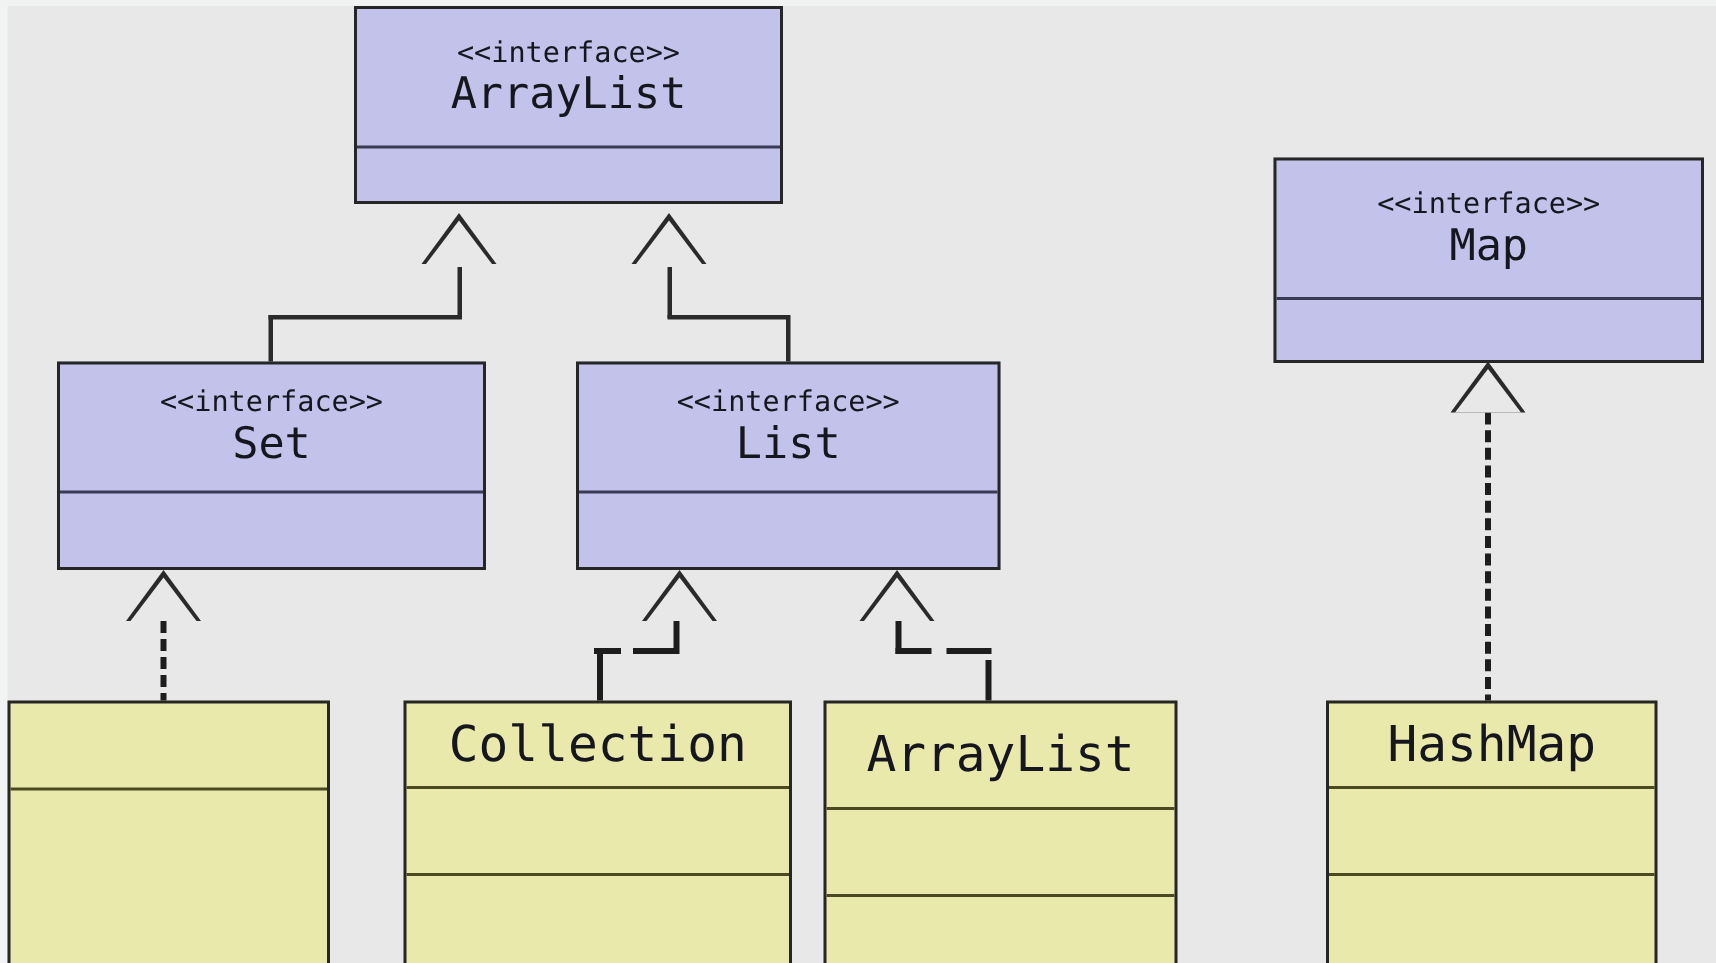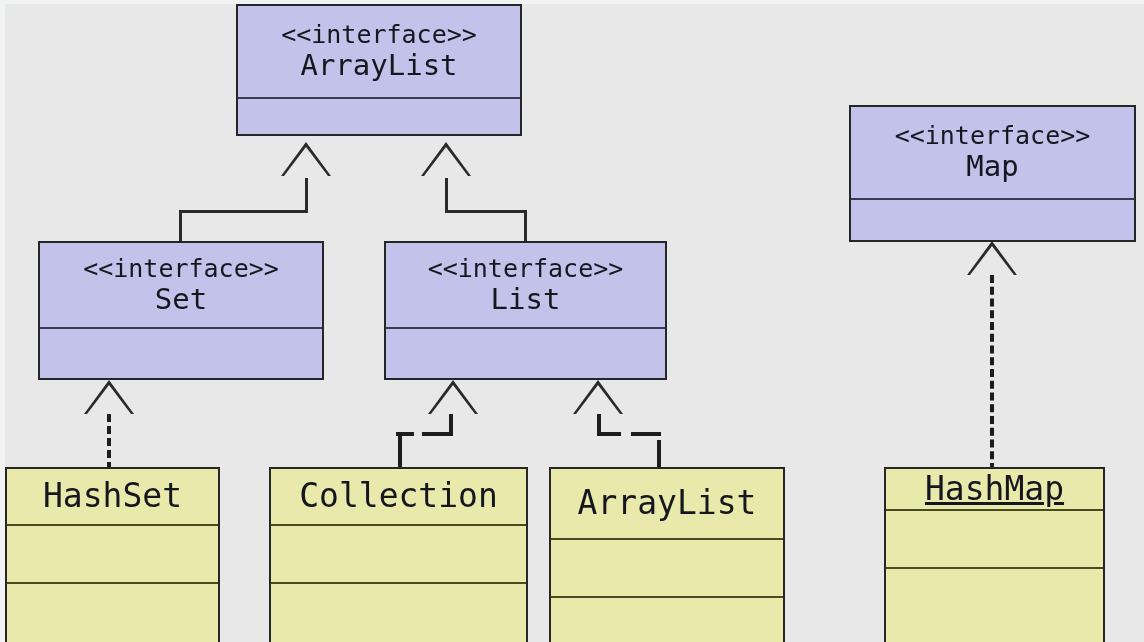--- a/index.html
+++ b/index.html
@@ -49,21 +49,21 @@
     justify-content: center;
     border-bottom: 2px solid #3a3a55;
     line-height: 1.12;
     color: #16161e;
     text-align: center;
     overflow: hidden;
   }
   .uml-box.concrete .box-header { border-bottom-color: #4a4a22; }
 
   .stereotype {
-    font-size: 25px;
+    font-size: 19px;
     letter-spacing: 0px;
     white-space: nowrap;
   }
   .type-name {
     font-size: 29px;
     white-space: nowrap;
   }
   .concrete .type-name { font-size: 33px; }
 
   .compartment {
@@ -209,23 +209,20 @@
 
   <div class="uml-box interface" style="left:384px; top:241px; width:283px; height:139px;">
     <div class="box-header" style="height:86px;">
       <div class="stereotype">&lt;&lt;interface&gt;&gt;</div>
       <div class="type-name">List</div>
     </div>
     <div class="compartment"></div>
   </div>
 
   <div class="uml-box concrete" style="left:5px; top:467px; width:215px; height:179px;">
-    <div class="box-header" style="height:57px;">
-      <div class="type-name">HashSet</div>
-    </div>
     <div class="compartment divided" style="flex:0 0 58px;"></div>
     <div class="compartment"></div>
   </div>
 
   <div class="uml-box concrete" style="left:269px; top:467px; width:259px; height:179px;">
     <div class="box-header" style="height:57px;">
       <div class="type-name">Collection</div>
     </div>
     <div class="compartment divided" style="flex:0 0 58px;"></div>
     <div class="compartment"></div>
@@ -233,20 +230,20 @@
 
   <div class="uml-box concrete" style="left:549px; top:467px; width:236px; height:179px;">
     <div class="box-header" style="height:71px;">
       <div class="type-name">ArrayList</div>
     </div>
     <div class="compartment divided" style="flex:0 0 58px;"></div>
     <div class="compartment"></div>
   </div>
 
   <div class="uml-box concrete" style="left:884px; top:467px; width:221px; height:179px;">
-    <div class="box-header" style="height:42px;text-decoration:underline;">
+    <div class="box-header" style="height:57px;">
       <div class="type-name">HashMap</div>
     </div>
     <div class="compartment divided" style="flex:0 0 58px;"></div>
     <div class="compartment"></div>
   </div>
 
 </div>
 
 </body></html>

